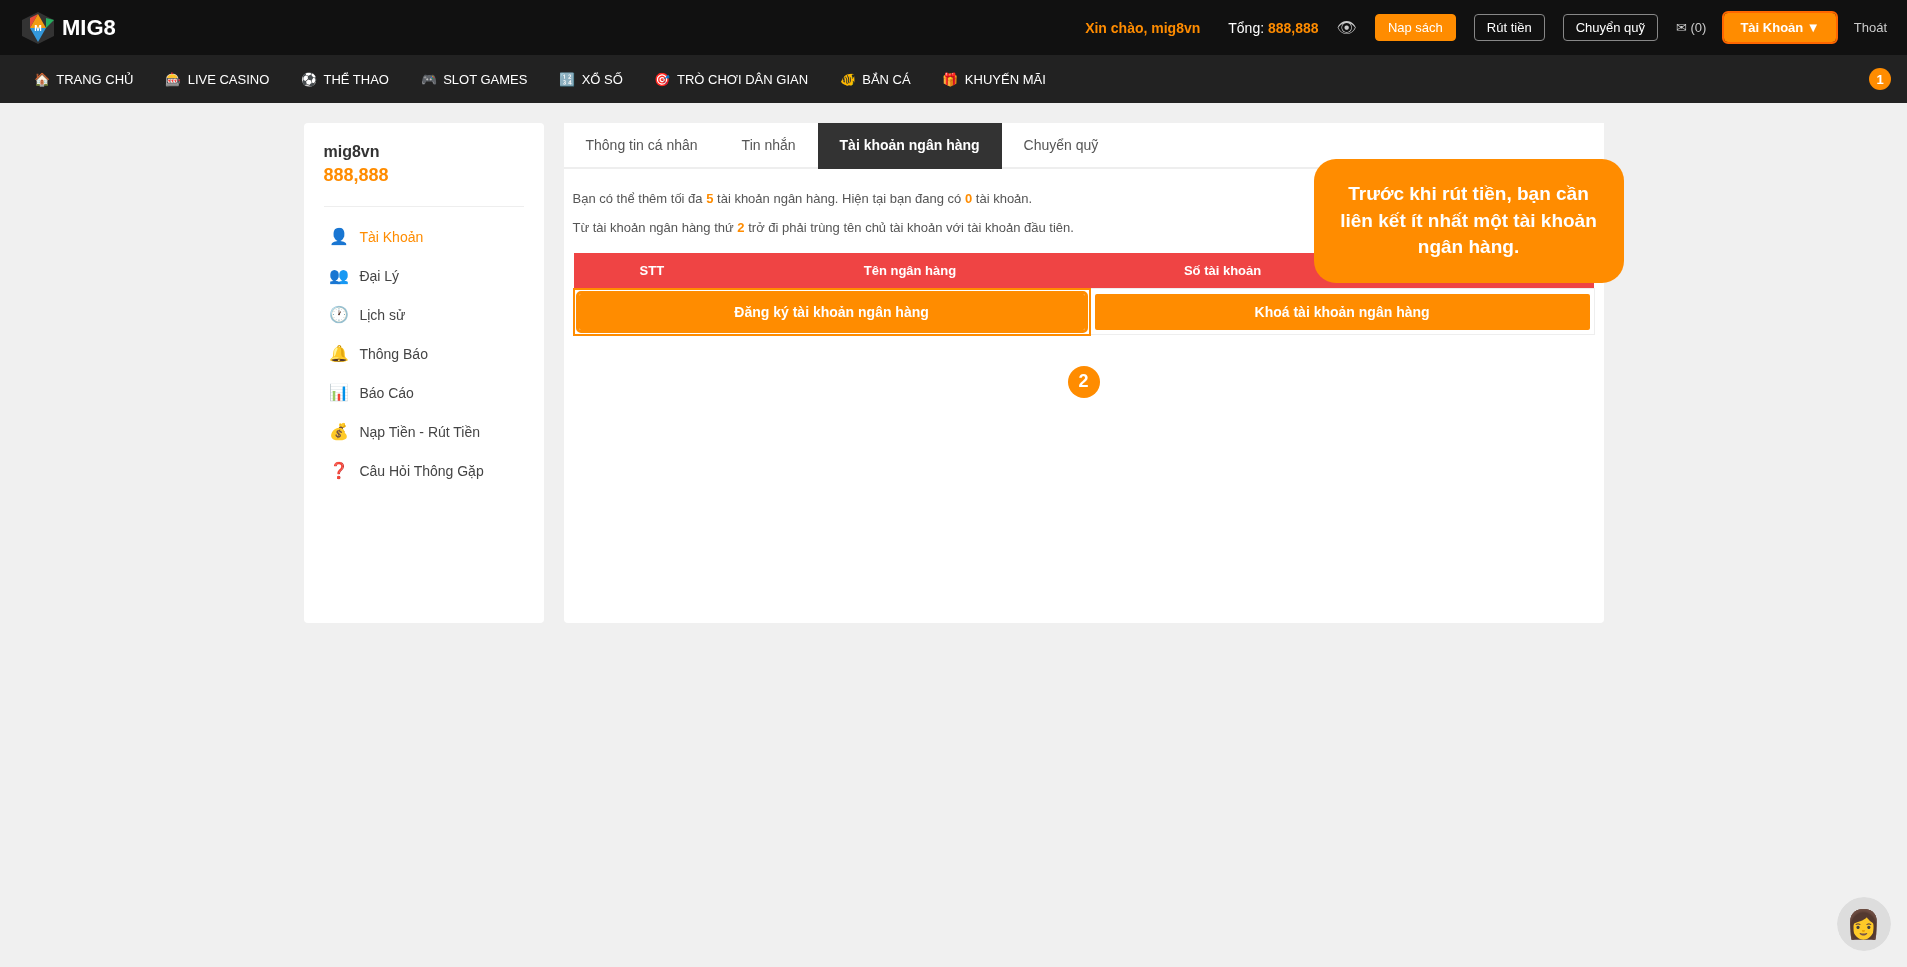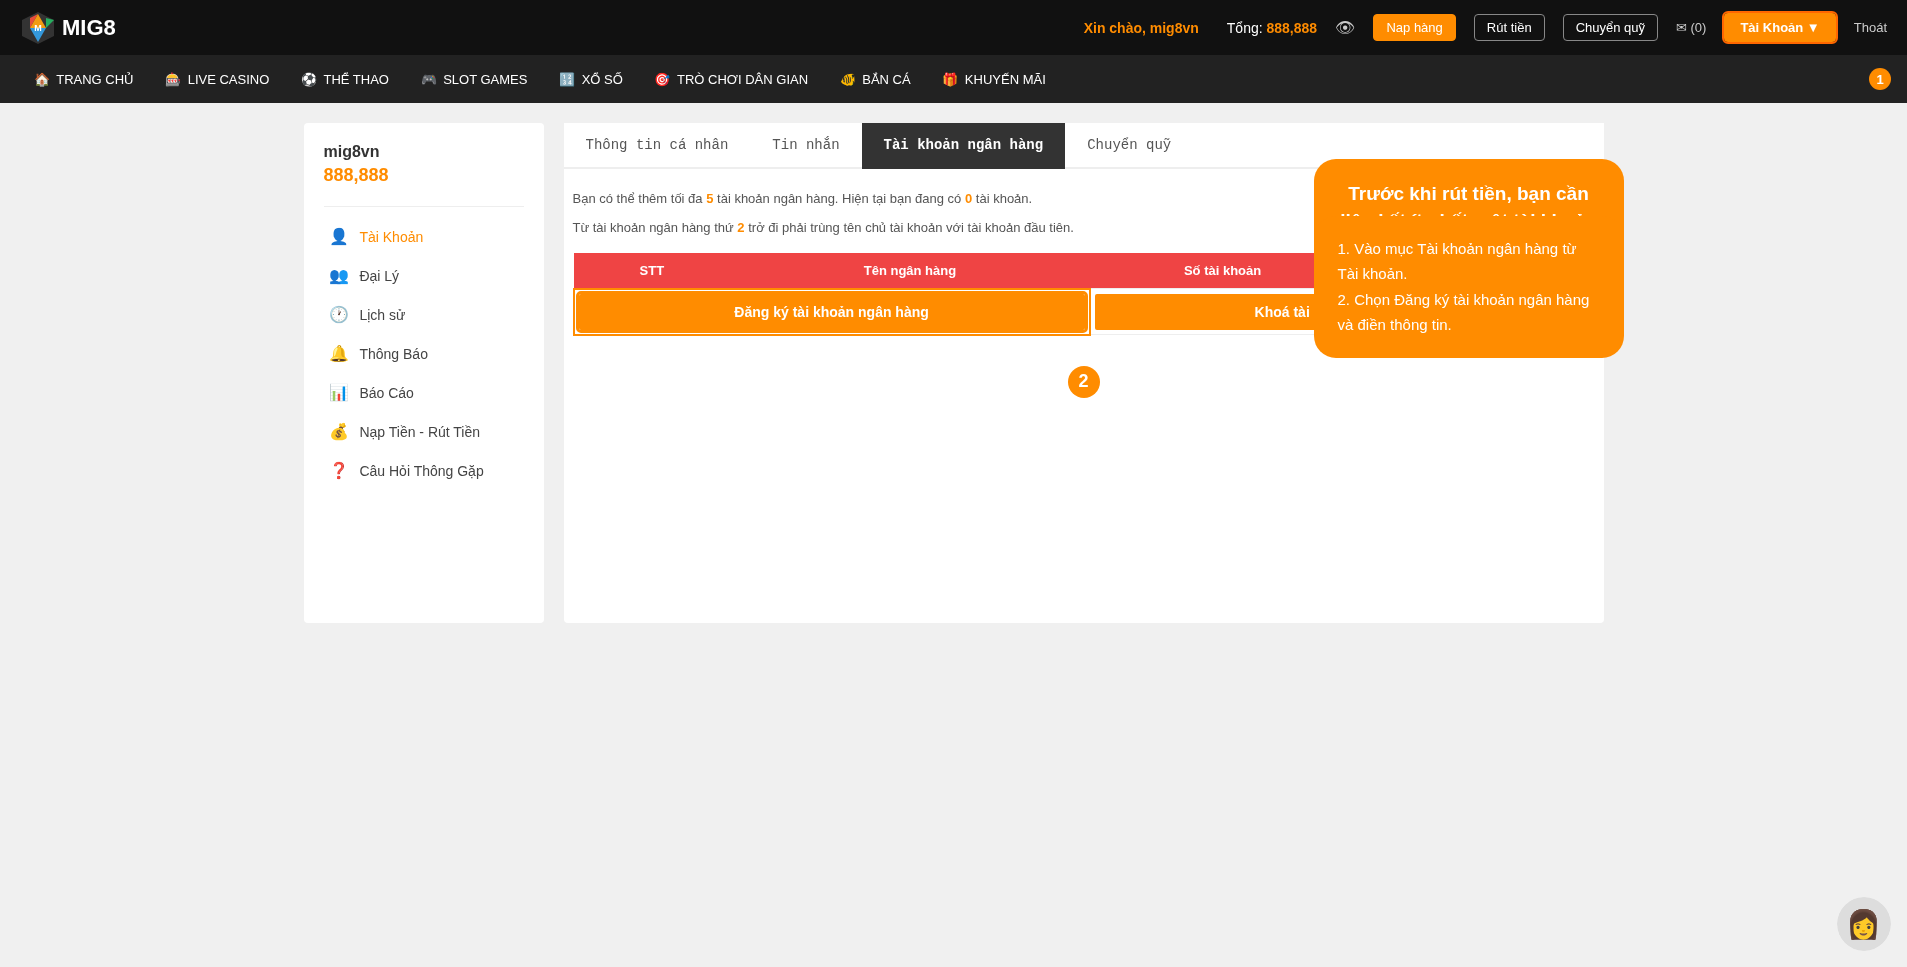--- a/index.html
+++ b/index.html
@@ -167,21 +167,20 @@
       border-radius: 4px;
       padding: 0;
       min-height: 500px;
     }
 
     
     .tabs {
       display: flex;
       border-bottom: 2px solid #eee;
       background: white;
-      font-family: Liberation Mono, monospace;
     }
     .tab {
       padding: 14px 22px;
       font-size: 14px;
       cursor: pointer;
       color: #555;
       border-bottom: 2px solid transparent;
       margin-bottom: -2px;
     }
     .tab.active {
@@ -321,21 +320,21 @@
     <span>MIG8</span>
   </div>
   <div class="header-spacer"></div>
   <span class="header-greeting">
     <span>Xin chào,</span> <span style="color:#ff8c00;font-weight:bold">mig8vn</span>
   </span>
   <span class="header-total">
     <span>Tổng:</span> <span style="color:#ff8c00;font-weight:bold">888,888</span>
   </span>
   <span class="eye-icon">👁</span>
-  <button class="header-btn" style="background:#ff8c00;border-color:#ff8c00;color:white;">Nap hàng</button>
+  <button class="header-btn" style="background:#ff8c00;border-color:#ff8c00;color:white;">Nap sách</button>
   <button class="header-btn">Rút tiền</button>
   <button class="header-btn">Chuyển quỹ</button>
   <button class="mail-btn">✉ <span>(0)</span></button>
   <button class="tai-khoan-btn">Tài Khoản ▼</button>
   <button class="thoat-btn">Thoát</button>
 </header>
 
 <nav class="nav">
   <a class="nav-item">
     <span>🏠</span>
@@ -449,23 +448,20 @@
       </table>
 
       <div style="display:flex; justify-content:center; margin-top:14px;">
         <div class="step-badge">2</div>
       </div>
 
       <div style="position:absolute; top:-10px; right:-20px; width:310px; background:#ff8c00; color:white; border-radius:22px; padding:22px 26px; font-size:19px; font-weight:bold; line-height:1.4; text-align:center; z-index:10;">
         <span>Trước khi rút tiền, bạn cần liên kết ít nhất một tài khoản ngân hàng.</span>
       </div>
 
-      <div style="position:absolute; bottom:60px; right:-20px; width:310px; background:#ff8c00; color:white; border-radius:22px; padding:20px 24px; font-size:15px; line-height:1.7; z-index:10;">
-        <span>1. Vào mục Tài khoản ngân hàng từ Tài khoản.<br>2. Chọn Đăng ký tài khoản ngân hàng và điền thông tin.</span>
-      </div>
 
     </div>
   </div>
 
 </div>
 
 <div class="chatbot">
   <div class="chatbot-avatar">👩</div>
 </div>
 

